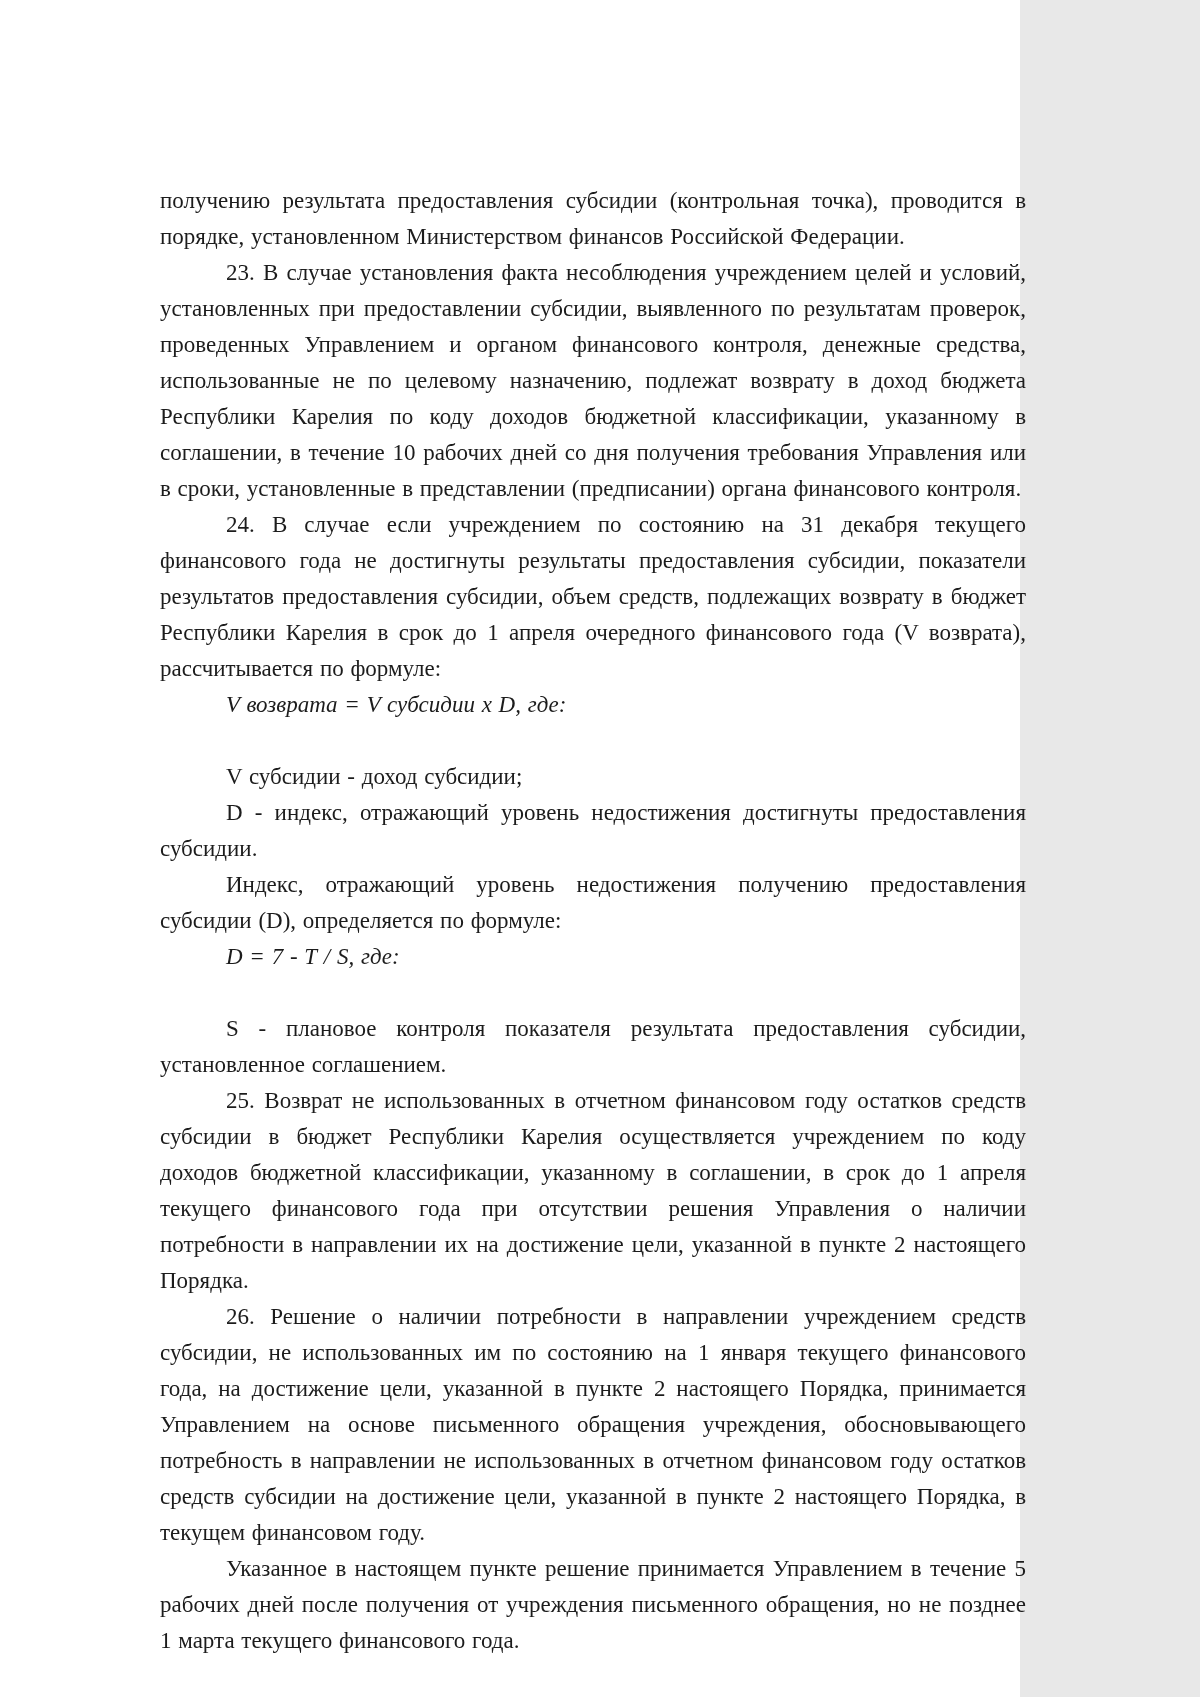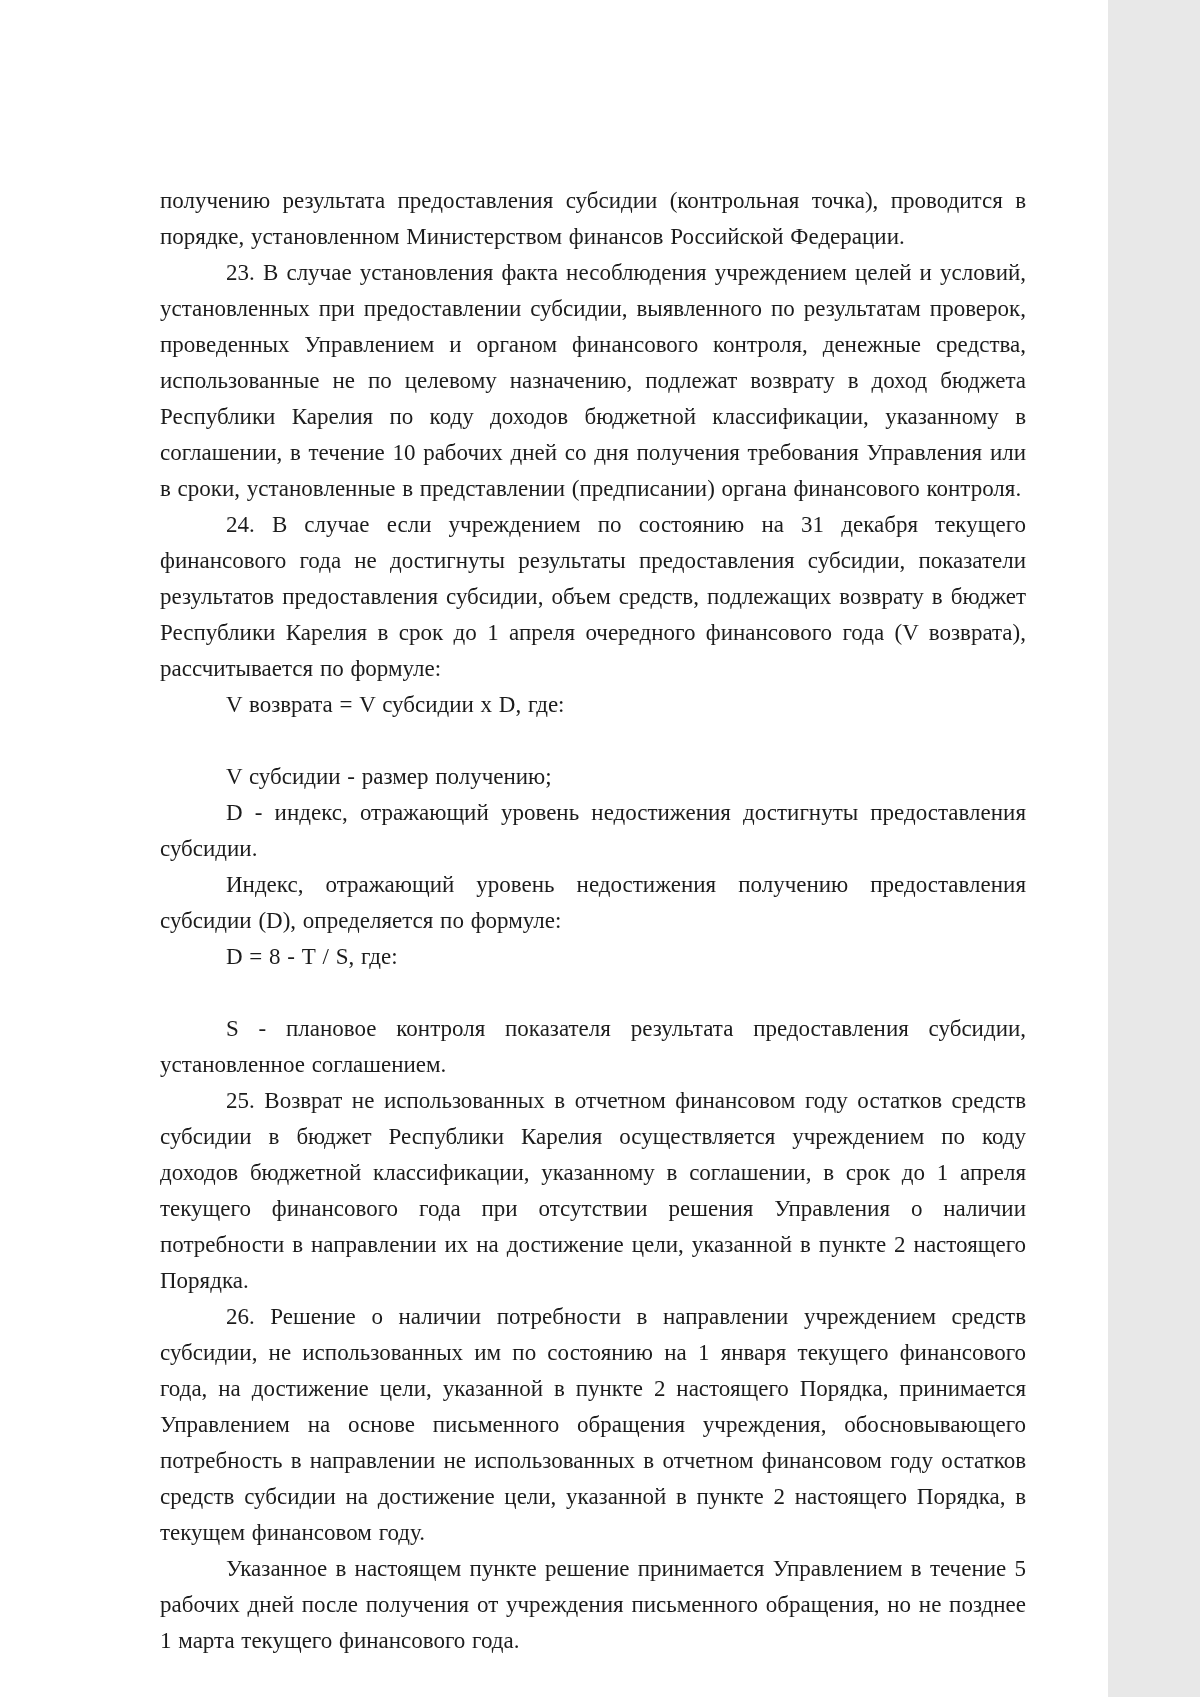--- a/index.html
+++ b/index.html
@@ -8,21 +8,21 @@
     background: #e8e8e8;
   }
   body {
     width: 1200px;
     height: 1697px;
     overflow: hidden;
     font-family: "Liberation Serif", "DejaVu Serif", serif;
   }
   .page {
     position: relative;
-    width: 1108px;
+    width: 1020px;
     height: 1697px;
     background: #ffffff;
     box-sizing: border-box;
     padding-left: 28px;
   }
   .text-block {
     position: absolute;
     top: 183px;
     left: 160px;
     width: 866px;
@@ -38,33 +38,34 @@
   }
   p.para.indent {
     text-indent: 66px;
   }
   p.para.formula {
     text-align: left;
     text-indent: 66px;
   }
   p.para.space-after {
     margin-bottom: 36px;
+    font-style: italic;
   }
 </style>
 </head>
 <body>
 
 <div class="page">
   <div class="text-block">
       <p class="para">получению результата предоставления субсидии (контрольная точка), проводится в порядке, установленном Министерством финансов Российской Федерации.</p>
       <p class="para indent">23. В случае установления факта несоблюдения учреждением целей и условий, установленных при предоставлении субсидии, выявленного по результатам проверок, проведенных Управлением и органом финансового контроля, денежные средства, использованные не по целевому назначению, подлежат возврату в доход бюджета Республики Карелия по коду доходов бюджетной классификации, указанному в соглашении, в течение 10 рабочих дней со дня получения требования Управления или в сроки, установленные в представлении (предписании) органа финансового контроля.</p>
       <p class="para indent">24. В случае если учреждением по состоянию на 31 декабря текущего финансового года не достигнуты результаты предоставления субсидии, показатели результатов предоставления субсидии, объем средств, подлежащих возврату в бюджет Республики Карелия в срок до 1 апреля очередного финансового года (V возврата), рассчитывается по формуле:</p>
       <p class="para indent formula space-after">V возврата = V субсидии х D, где:</p>
-      <p class="para indent">V субсидии - размер получению;</p>
+      <p class="para indent">V субсидии - доход субсидии;</p>
       <p class="para indent">D - индекс, отражающий уровень недостижения достигнуты предоставления субсидии.</p>
       <p class="para indent">Индекс, отражающий уровень недостижения получению предоставления субсидии (D), определяется по формуле:</p>
-      <p class="para indent formula space-after">D = 8 - Т / S, где:</p>
+      <p class="para indent formula space-after">D = 7 - Т / S, где:</p>
       <p class="para indent">S - плановое контроля показателя результата предоставления субсидии, установленное соглашением.</p>
       <p class="para indent">25. Возврат не использованных в отчетном финансовом году остатков средств субсидии в бюджет Республики Карелия осуществляется учреждением по коду доходов бюджетной классификации, указанному в соглашении, в срок до 1 апреля текущего финансового года при отсутствии решения Управления о наличии потребности в направлении их на достижение цели, указанной в пункте 2 настоящего Порядка.</p>
       <p class="para indent">26. Решение о наличии потребности в направлении учреждением средств субсидии, не использованных им по состоянию на 1 января текущего финансового года, на достижение цели, указанной в пункте 2 настоящего Порядка, принимается Управлением на основе письменного обращения учреждения, обосновывающего потребность в направлении не использованных в отчетном финансовом году остатков средств субсидии на достижение цели, указанной в пункте 2 настоящего Порядка, в текущем финансовом году.</p>
       <p class="para indent">Указанное в настоящем пункте решение принимается Управлением в течение 5 рабочих дней после получения от учреждения письменного обращения, но не позднее 1 марта текущего финансового года.</p>
     </div>
 </div>
 
 </body></html>

